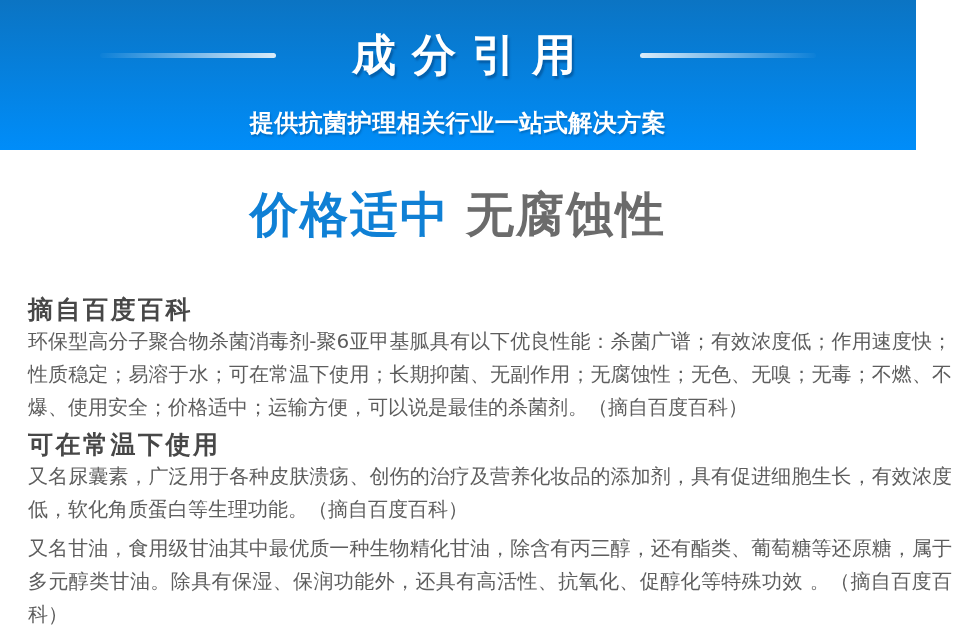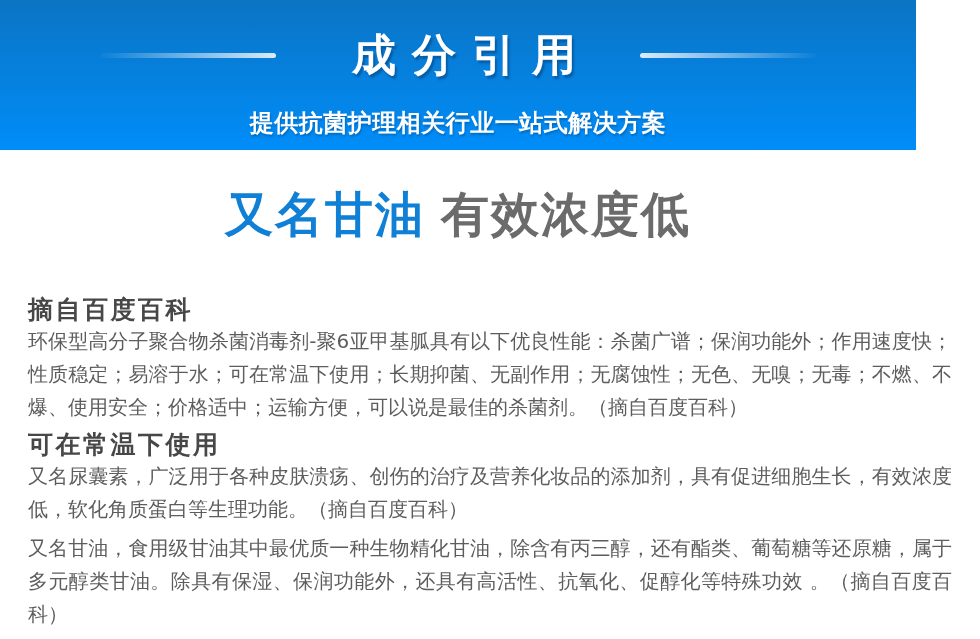--- a/index.html
+++ b/index.html
@@ -103,28 +103,28 @@
   <header class="banner">
     <div class="title-row">
       <span class="divider divider-left"></span>
       <h1 class="banner-title">成分引用</h1>
       <span class="divider divider-right"></span>
     </div>
     <p class="banner-subtitle">提供抗菌护理相关行业一站式解决方案</p>
   </header>
 
   <div class="section-title">
-    <span class="highlight">又名甘油</span><span class="rest">有效浓度低</span>
+    <span class="highlight">价格适中</span><span class="rest">无腐蚀性</span>
   </div>
 
   <main class="content">
 
     <article class="entry">
       <h3 class="entry-name">摘自百度百科</h3>
-      <p class="entry-desc">环保型高分子聚合物杀菌消毒剂-聚6亚甲基胍具有以下优良性能：杀菌广谱；保润功能外；作用速度快；性质稳定；易溶于水；可在常温下使用；长期抑菌、无副作用；无腐蚀性；无色、无嗅；无毒；不燃、不爆、使用安全；价格适中；运输方便，可以说是最佳的杀菌剂。（摘自百度百科）</p>
+      <p class="entry-desc">环保型高分子聚合物杀菌消毒剂-聚6亚甲基胍具有以下优良性能：杀菌广谱；有效浓度低；作用速度快；性质稳定；易溶于水；可在常温下使用；长期抑菌、无副作用；无腐蚀性；无色、无嗅；无毒；不燃、不爆、使用安全；价格适中；运输方便，可以说是最佳的杀菌剂。（摘自百度百科）</p>
     </article>
 
     <article class="entry">
       <h3 class="entry-name">可在常温下使用</h3>
       <p class="entry-desc">又名尿囊素，广泛用于各种皮肤溃疡、创伤的治疗及营养化妆品的添加剂，具有促进细胞生长，有效浓度低，软化角质蛋白等生理功能。（摘自百度百科）</p>
     </article>
 
     <article class="entry">
       <p class="entry-desc">又名甘油，食用级甘油其中最优质一种生物精化甘油，除含有丙三醇，还有酯类、葡萄糖等还原糖，属于多元醇类甘油。除具有保湿、保润功能外，还具有高活性、抗氧化、促醇化等特殊功效 。（摘自百度百科）</p>
     </article>

